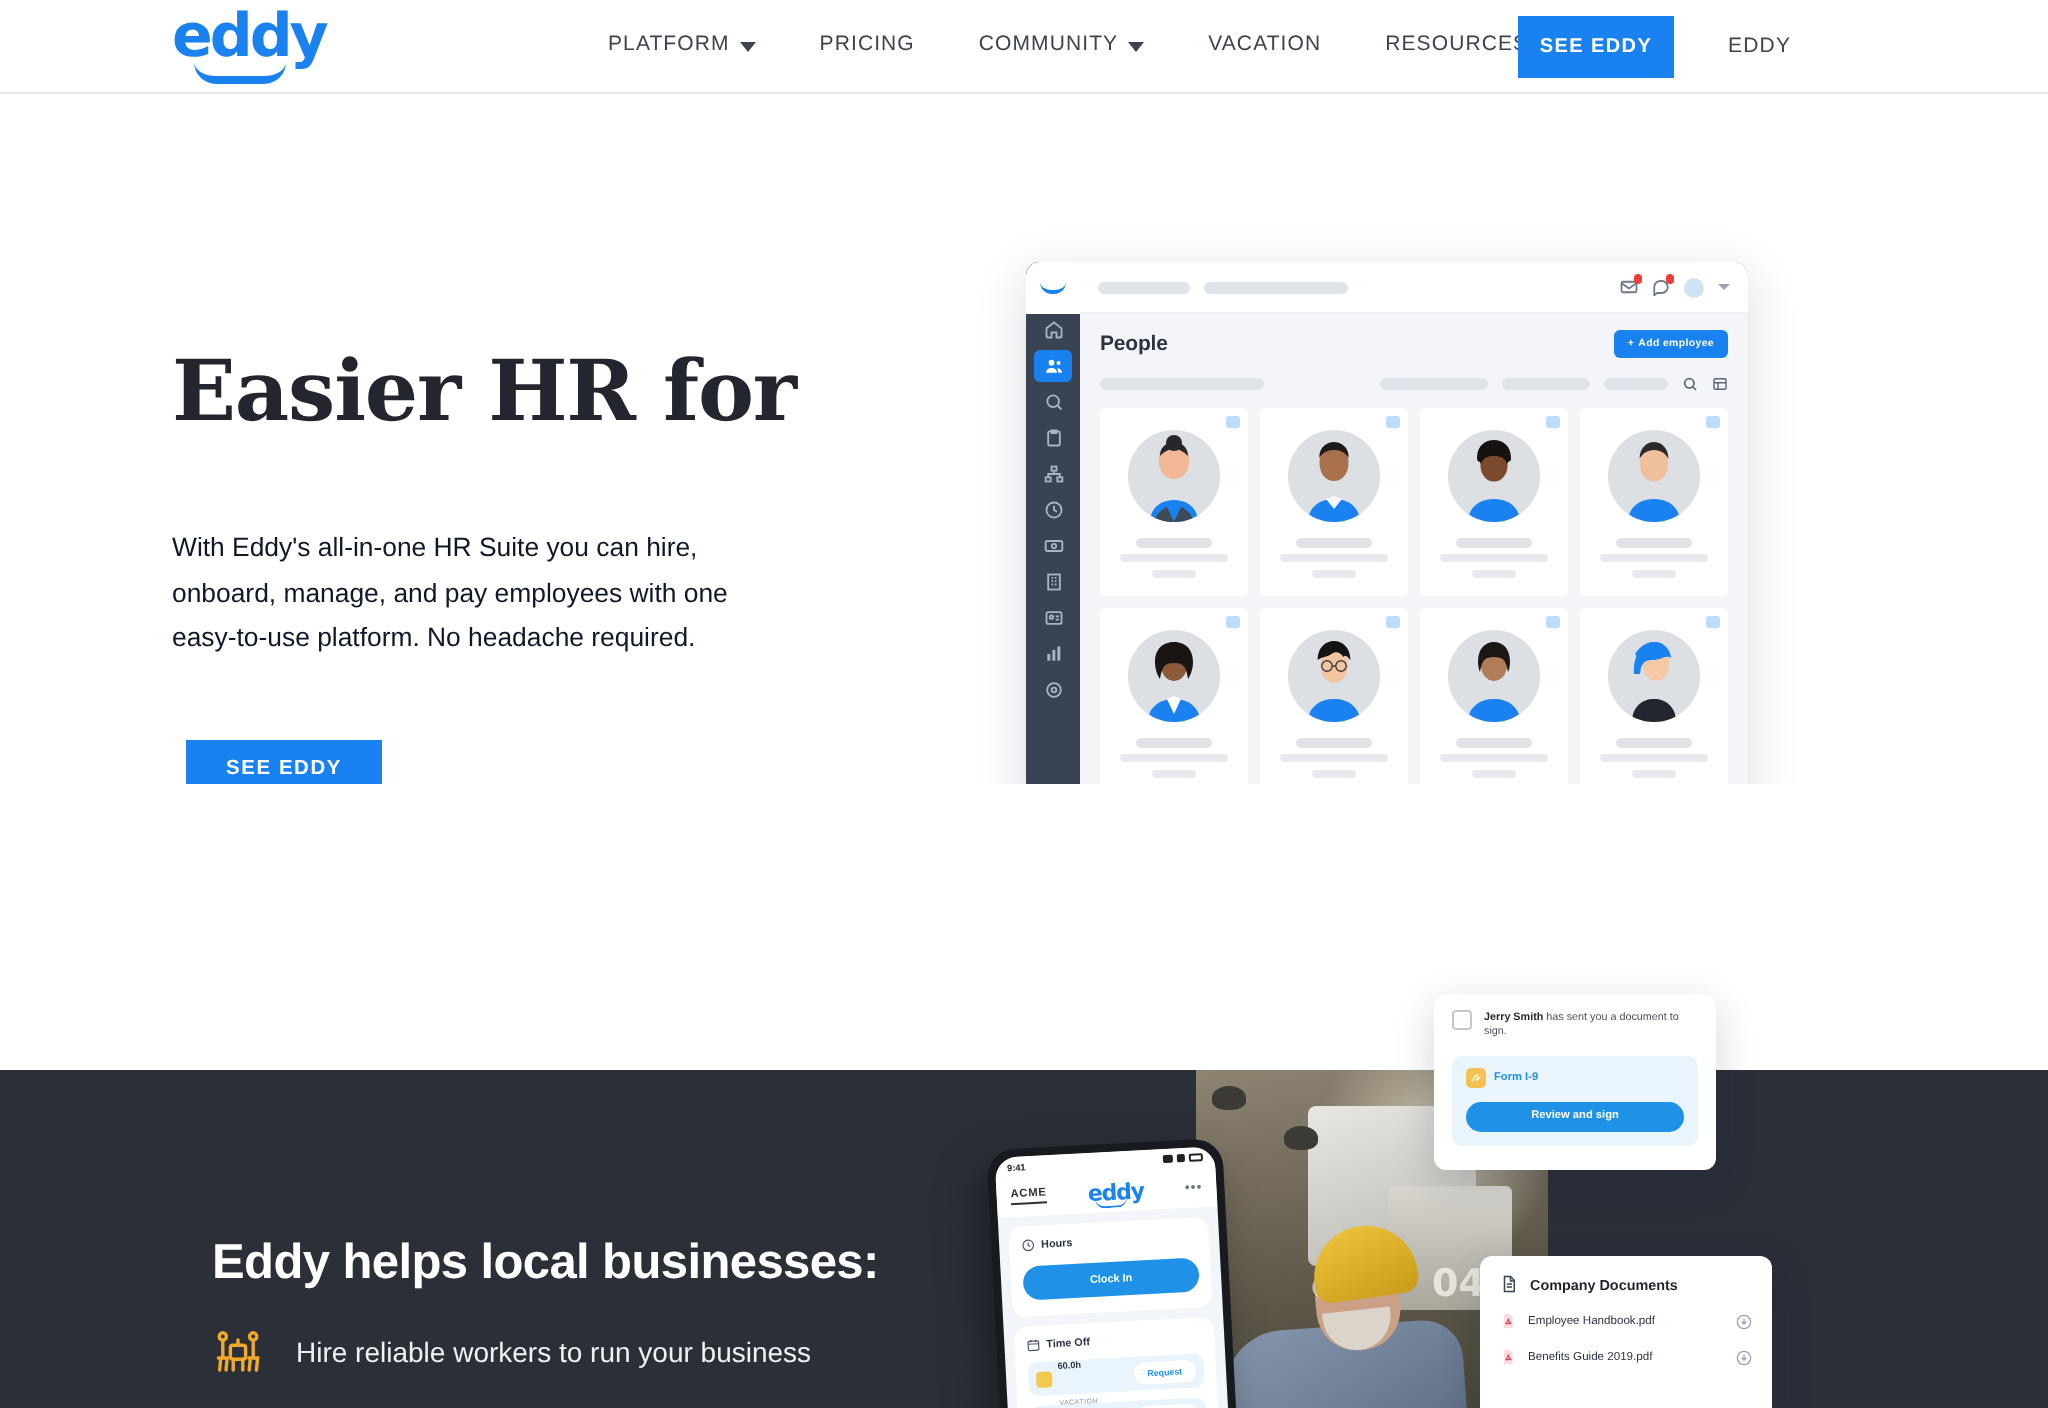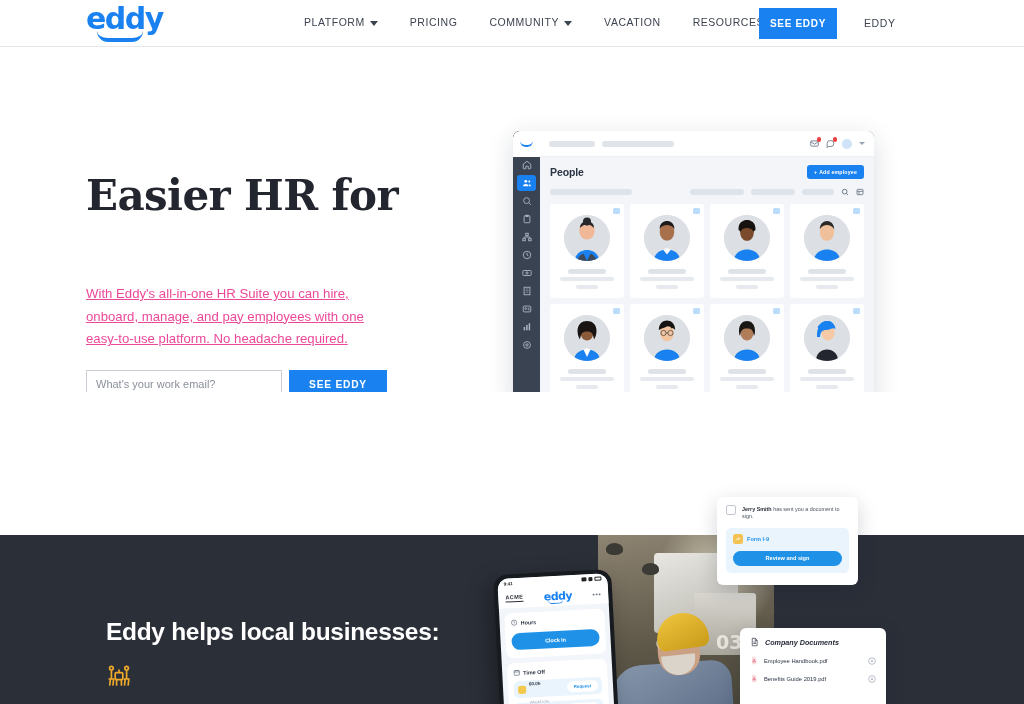--- a/index.html
+++ b/index.html
@@ -113,26 +113,25 @@
     font-family: "DejaVu Serif", serif;
     font-size: 42px;
     line-height: 44px;
     letter-spacing: -0.6px;
     color: #23262e;
     width: 420px;
   }
   .hero-sub {
     position: absolute;
     left: 86px;
-    top: 236px;
+    top: 216px;
     width: 300px;
     font-size: 13.2px;
     line-height: 22.7px;
-    color: #ec4899;
-    text-decoration: underline;
+    color: #0f172a;
   }
   .hero-form {
     position: absolute;
     left: 86px;
     top: 323px;
     display: flex;
     align-items: flex-start;
   }
   .email-input {
     width: 196px;
@@ -465,21 +464,21 @@
   }
 
   
   .docs-card {
     position: absolute; left: 740px; top: 628px;
     width: 146px; height: 90px;
     background: #fff; border-radius: 6px;
     box-shadow: 0 6px 20px rgba(20,30,50,0.18);
     padding: 9px 10px;
   }
-  .docs-h { display: flex; align-items: center; gap: 6px; font-style: italic; }
+  .docs-h { display: flex; align-items: center; gap: 6px; }
   .docs-h-ico { width: 9px; height: 10px; color: #3a4352; }
   .docs-h-ico svg { width: 9px; height: 10px; display:block; }
   .docs-title { font-size: 7.2px; font-weight: bold; color: #1e2430; }
   .doc-row { display: flex; align-items: center; gap: 6px; margin-top: 9px; }
   .pdf-ico { width: 8px; height: 9px; flex: 0 0 8px; color: #e0415a; }
   .pdf-ico svg { width: 8px; height: 9px; display: block; }
   .doc-name { font-size: 5.8px; color: #2b3444; }
   .dl-ico { margin-left: auto; width: 8px; height: 8px; color: #9aa3b1; cursor: pointer; }
   .dl-ico svg { width: 8px; height: 8px; display: block; }
 </style>
@@ -517,21 +516,20 @@
   <span class="login-link">EDDY</span>
 </div>
 
 <section class="hero">
   <h1 class="hero-title">
     <span>Easier HR for</span><br>
   </h1>
   <p class="hero-sub">With Eddy's all-in-one HR Suite you can hire, onboard, manage, and pay employees with one easy-to-use platform. No headache required.</p>
 
   <div class="hero-form">
-    <input class="email-input" type="text" placeholder="What's your work email?" style="">
     <button class="btn-see-eddy-hero">SEE EDDY</button>
   </div>
 
   <div class="app-mock">
     <div class="app-side">
       <div class="app-side-top">
         <span class="side-smile"></span>
       </div>
       <div class="side-ico">
         <svg viewBox="0 0 24 24" fill="none" stroke="currentColor" stroke-width="2.2">
@@ -809,38 +807,39 @@
     <span class="bullet-ico">
       <svg viewBox="0 0 24 24" fill="none" stroke="currentColor" stroke-width="1.7" stroke-linecap="round">
         <circle cx="4.4" cy="4.2" r="1.8"></circle>
           <path d="M4.4 7v8M2.2 15h4.4l-.6 6M2.8 21l.6-6"></path>
         <circle cx="19.6" cy="4.2" r="1.8"></circle>
           <path d="M19.6 7v8M17.4 15h4.4l-.6 6M17.6 21l.6-6"></path>
         <rect x="8.2" y="8.6" width="7.6" height="7" rx="1.2"></rect>
           <path d="M12 8.6V6M9.6 15.6v5.4M14.4 15.6v5.4"></path>
       </svg>
     </span>
+    <span class="bullet-txt">Hire reliable workers to run your business</span>
   </div>
 
   <div class="bullet b2">
     <span class="bullet-ico">
       <svg viewBox="0 0 24 24" fill="none" stroke="currentColor" stroke-width="1.8" stroke-linecap="round">
         <circle cx="12" cy="12" r="9"></circle>
       </svg>
     </span>
     <span class="bullet-txt"></span>
   </div>
 
   <div class="photo">
     <div class="photo-bg"></div>
     <div class="photo-machine"></div>
     <div class="photo-machine2"></div>
     <div class="photo-lamp l1"></div>
     <div class="photo-lamp l2"></div>
-    <div class="photo-num">03</div>
+    <div class="photo-num">04</div>
     <div class="photo-body"></div>
     <div class="photo-head"></div>
     <div class="photo-beard"></div>
     <div class="photo-goggles"></div>
     <div class="photo-helmet"></div>
   </div>
 </section>
 
 <div class="phone">
   <div class="phone-screen">

